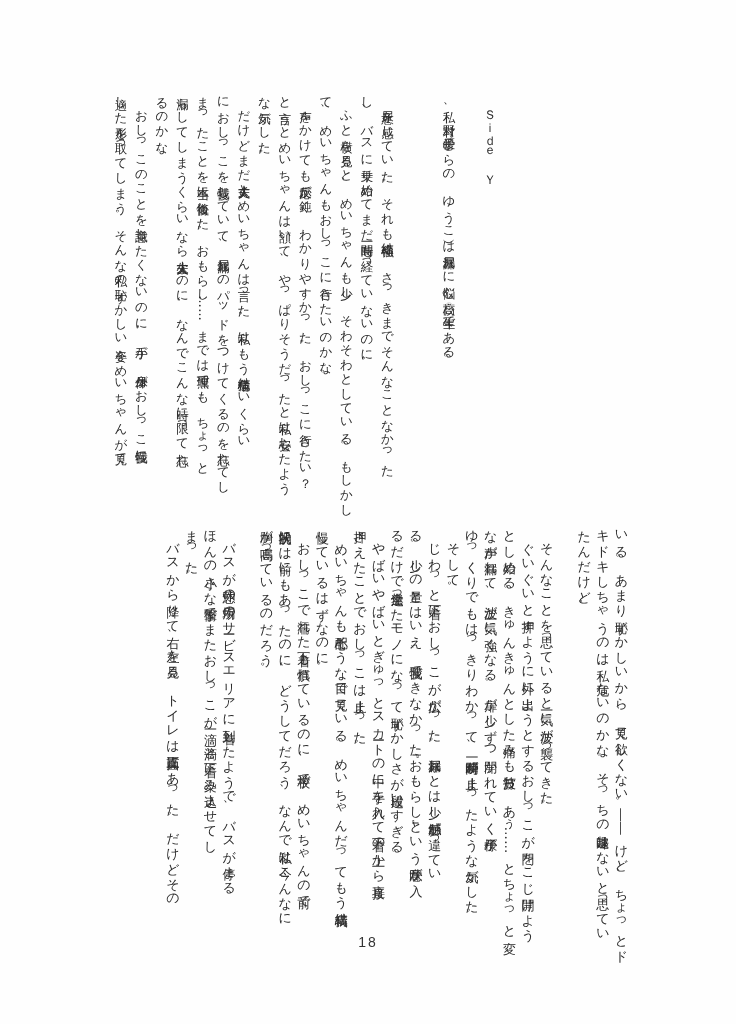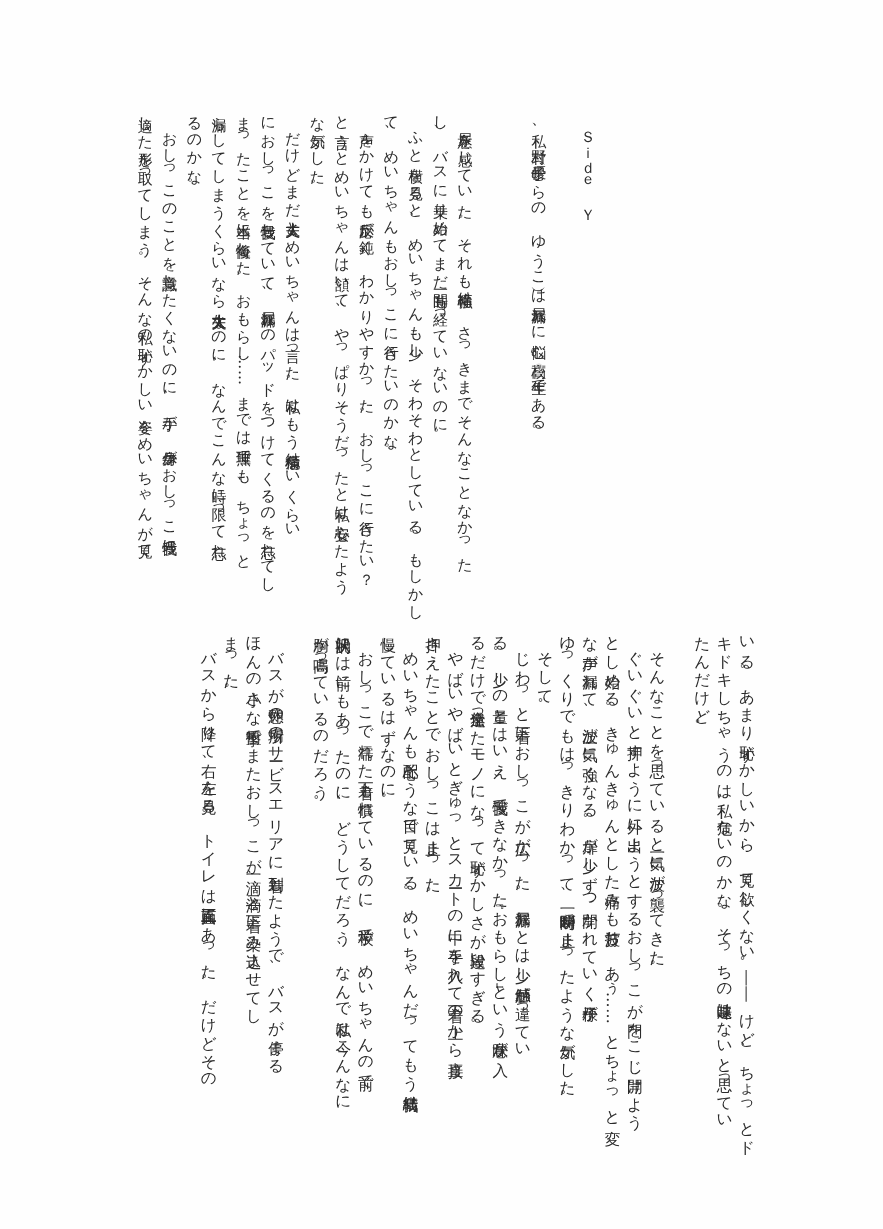--- a/index.html
+++ b/index.html
@@ -117,14 +117,15 @@
       <div class="col indent">おしっこで濡れた下着も慣れているのに、学校で、めいちゃんの前で</div>
       <div class="col">状況的には前にもあったのに、どうしてだろう、なんで私は今こんなに</div>
       <div class="col">胸が高鳴っているのだろう。</div>
       <div class="col blank"></div>
       <div class="col indent">バスが休憩の場所のサービスエリアに到着したようで、バスが停まる</div>
       <div class="col">ほんの小さな衝撃でまたおしっこが一滴、二滴と下着に染み込ませてし</div>
       <div class="col">まった。</div>
       <div class="col indent">バスから降りて右、左を見る。トイレは真正面にあった。だけどその</div>
     </div>
 
+  <div class="page-number">18</div>
 
 </div>
 
 </body></html>

